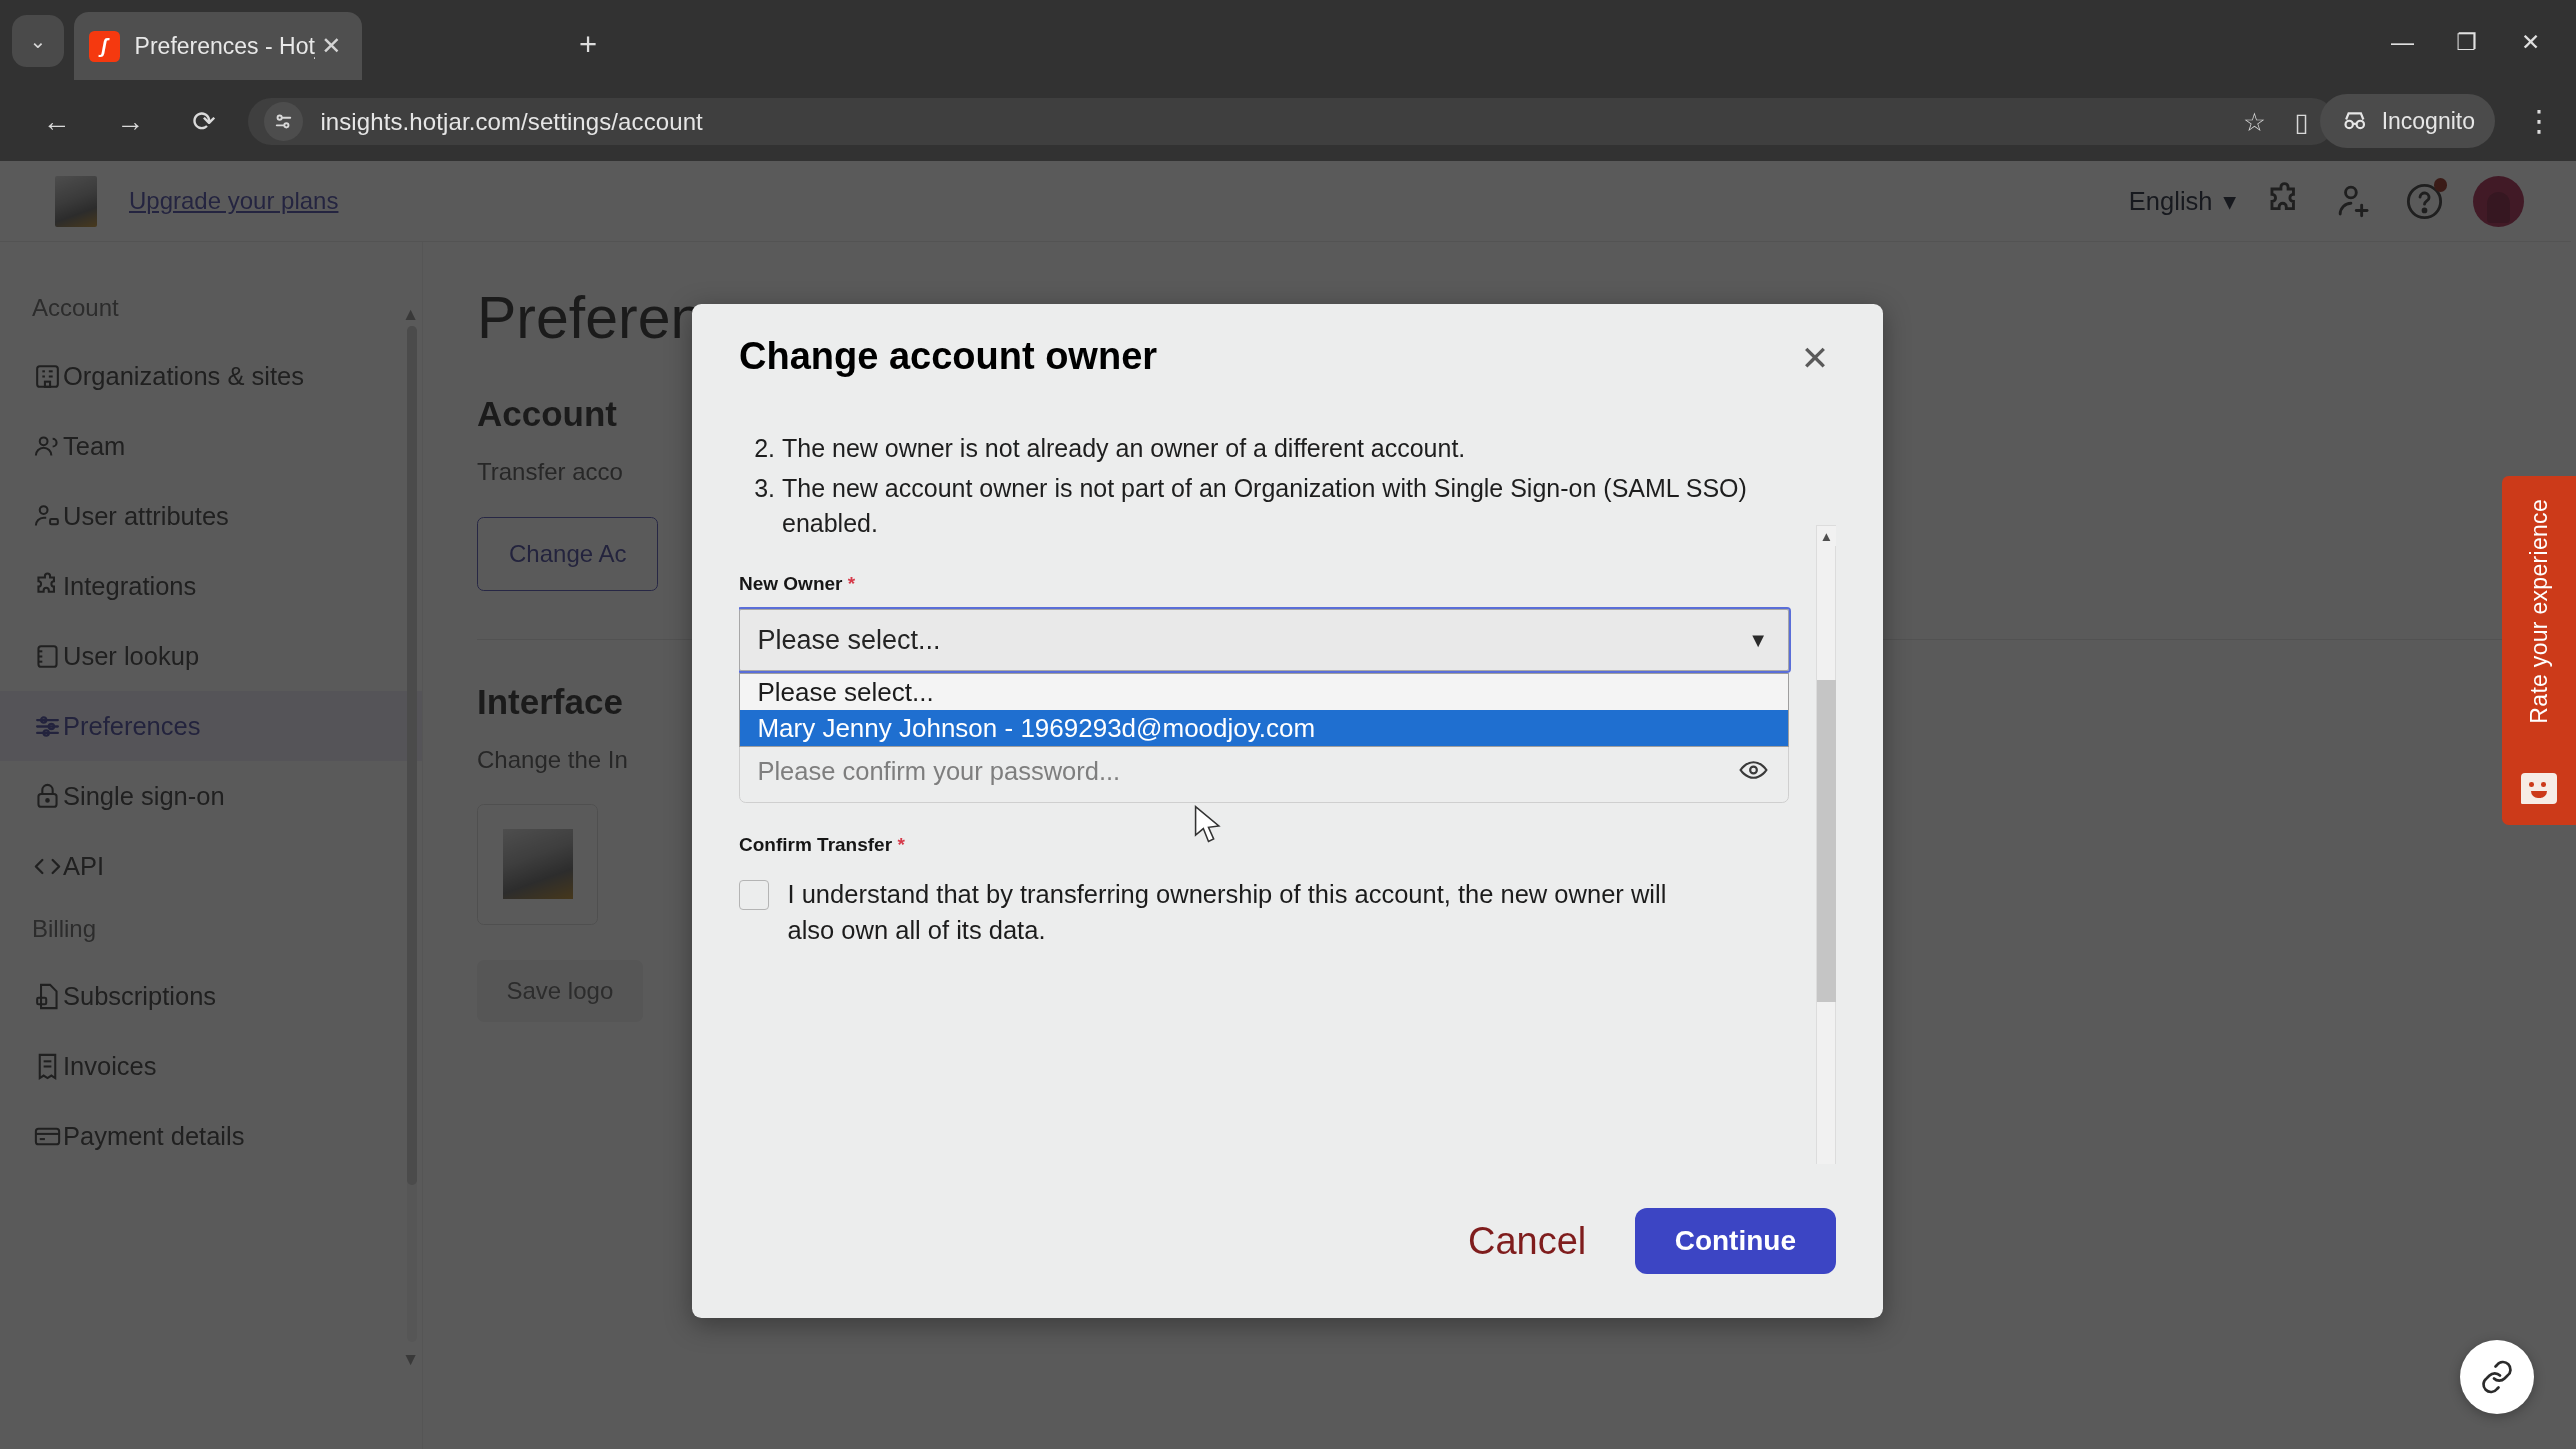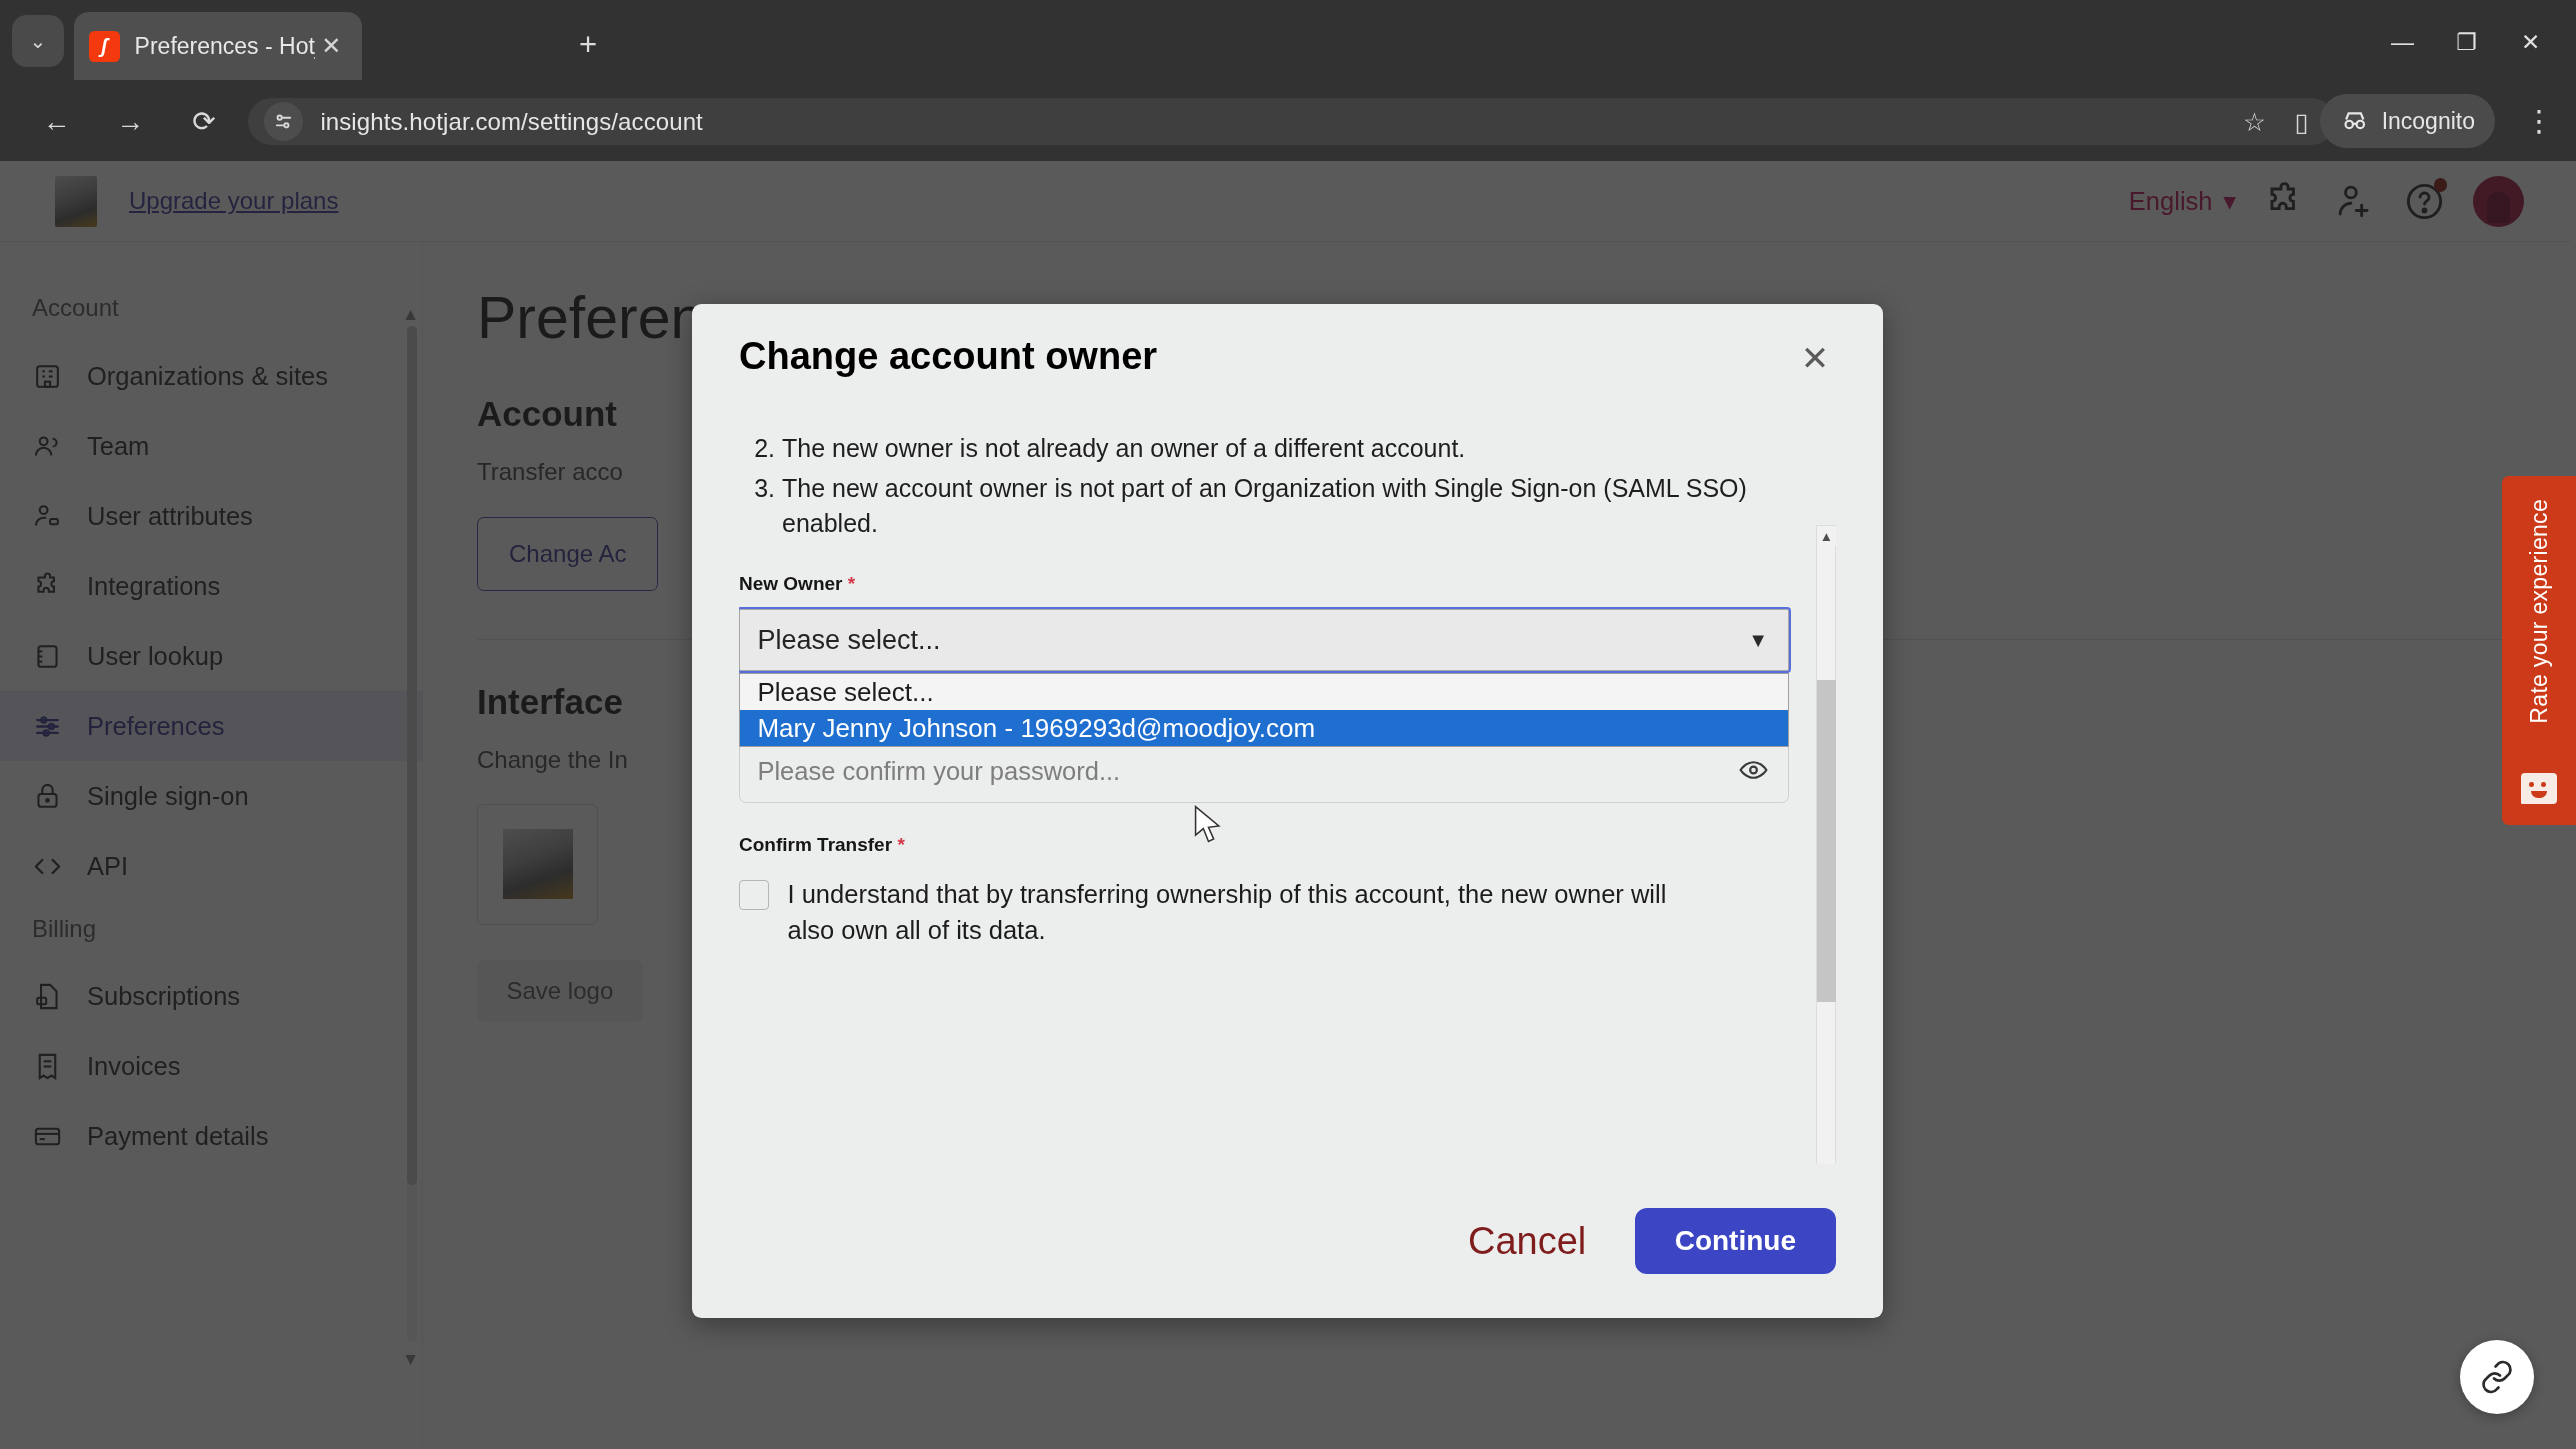--- a/index.html
+++ b/index.html
@@ -116,21 +116,21 @@
     margin-left: 55px; width: 42px; height: 51px;
     background: linear-gradient(160deg,#cfcfcf 0%, #8e8e8e 45%, #5a5a5a 70%, #c08a24 100%);
     border-radius: 2px;
   }
   .appbar-link {
     margin-left: 32px; color: #3f3fa0; font-size: 24px; text-decoration: underline;
   }
   .appbar-right {
     margin-left: auto; display: flex; align-items: center; gap: 27px; padding-right: 47px;
   }
-  .lang { display: flex; align-items: center; gap: 10.7px; color: #be185d; font-size: 25.5px; }
+  .lang { display: flex; align-items: center; gap: 10.7px; color: #0f172a; font-size: 25.5px; }
   .appbar-icon { width: 43px; height: 43px; position: relative; color: #2b2b2b; }
   .avatar {
     width: 51px; height: 51px; border-radius: 50%;
     background: #a61b47; display:flex; align-items:center; justify-content:center;
   }
   .avatar::after {
     content:""; width: 23px; height: 31px; border-radius: 12px 12px 4px 4px;
     background: #7d0f32; margin-top: 12px;
   }
   .help-dot {
@@ -141,21 +141,21 @@
   
   .sidebar {
     position: absolute; top: 81px; left: 0; width: 423px; bottom: 0;
     background: #fff; border-right: 0.7px solid #ebebeb; padding-top: 39px;
   }
   .side-group {
     color: #5a5a5a; font-size: 24px; padding: 13.4px 0 19px 32px;
   }
   .side-item {
     display: flex; align-items: center; height: 70px;
-    padding-left: 32px; color: #2f2f2f; font-size: 25.5px; gap: 24px;
+    padding-left: 32px; color: #2f2f2f; font-size: 25.5px; 
   }
   .side-item.active { background: #eceaf8; color: #3b3b96; }
   .side-icon { width: 31px; height: 31px; flex: 0 0 auto; }
   .side-icon svg { width: 31px; height: 31px; display: block; }
 
   .side-scroll {
     position: absolute; right: 5.4px; top: 84px; width: 9.4px; bottom: 107px;
     background: #efefef; border-radius: 4.7px;
   }
   .side-scroll i {

